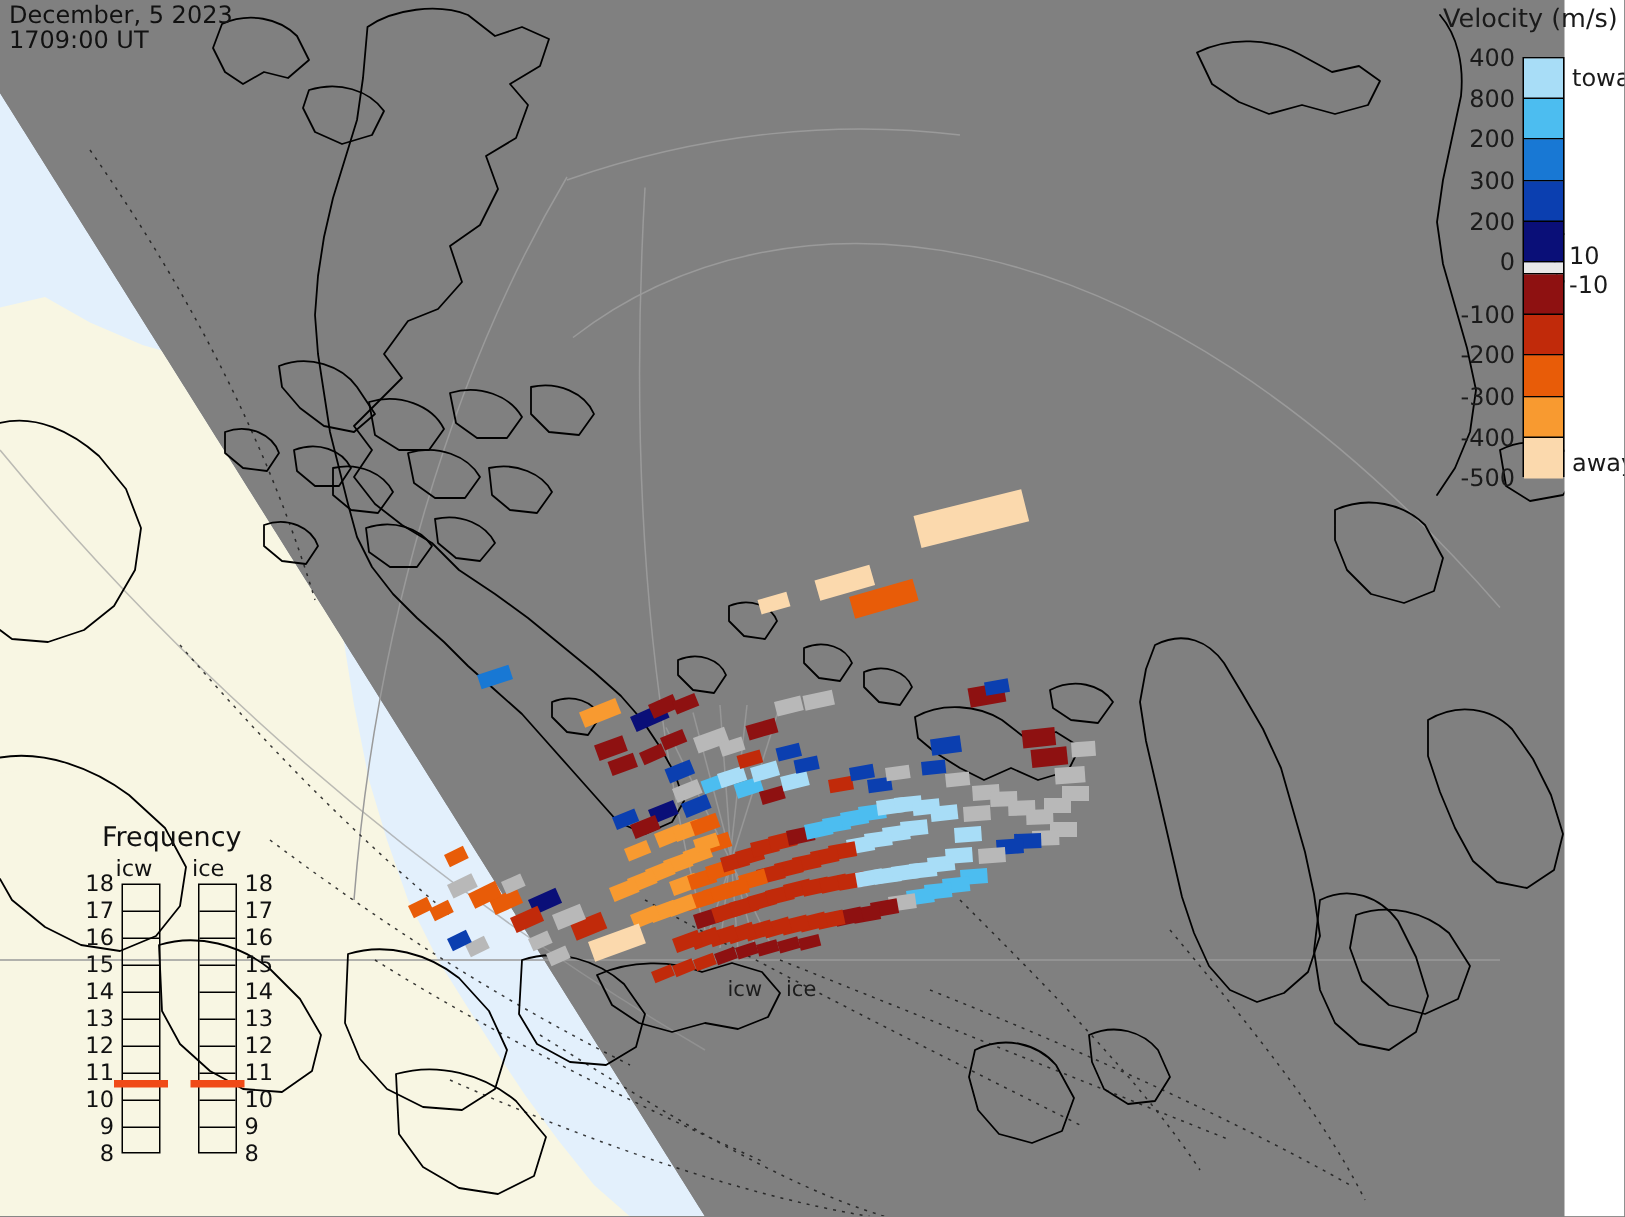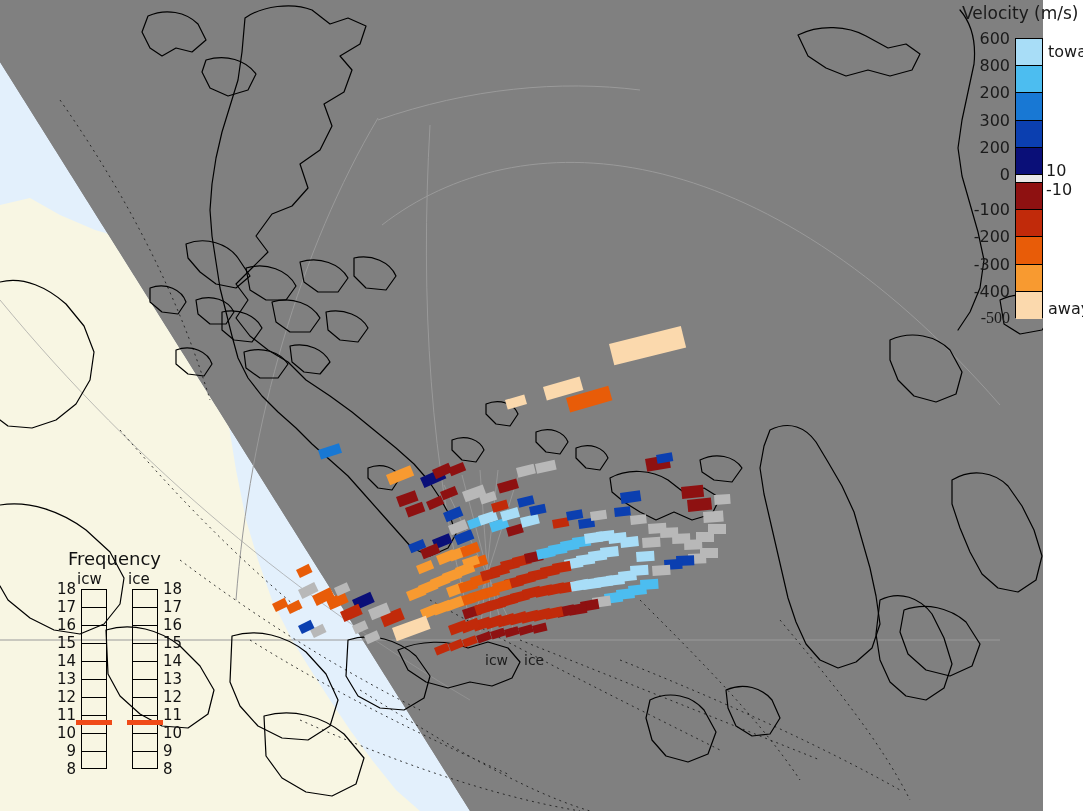--- a/index.html
+++ b/index.html
@@ -348,48 +348,52 @@
       <div class="cell" style="left: 529px; top: 507px; width: 16px; height: 9px; transform: rotate(-12deg); background: rgb(11, 63, 176);"></div>
       <div class="cell" style="left: 517px; top: 499px; width: 16px; height: 9px; transform: rotate(-14deg); background: rgb(11, 63, 176);"></div>
       <div class="cell" style="left: 491px; top: 504px; width: 16px; height: 9px; transform: rotate(-16deg); background: rgb(193, 42, 10);"></div>
       <div class="cell" style="left: 462px; top: 560px; width: 16px; height: 9px; transform: rotate(-18deg); background: rgb(248, 154, 48);"></div>
       <div class="cell" style="left: 416px; top: 566px; width: 16px; height: 9px; transform: rotate(-22deg); background: rgb(248, 154, 48);"></div>
     </div>
 
   <div class="site-lbl" style="left:485px;top:652px;">icw</div>
   <div class="site-lbl" style="left:524px;top:652px;">ice</div>
 
+  <div class="hdr">
+    <div>December, 5 2023</div>
+    <div>1709:00 UT</div>
+  </div>
 
   <div class="cbar-panel"></div>
   <div class="cbar-title">Velocity (m/s)</div>
   <div class="cbar-box" id="cbar-box">
       <div class="cbar-seg" style="height: 27.2px; background: rgb(168, 221, 247);"></div>
       <div class="cbar-seg" style="height: 27.2px; background: rgb(76, 189, 240);"></div>
       <div class="cbar-seg" style="height: 27.2px; background: rgb(24, 120, 212);"></div>
       <div class="cbar-seg" style="height: 27.2px; background: rgb(11, 63, 176);"></div>
       <div class="cbar-seg" style="height: 27.2px; background: rgb(10, 15, 120);"></div>
       <div class="cbar-seg" style="height: 8px; background: rgb(232, 232, 232);"></div>
       <div class="cbar-seg" style="height: 27.2px; background: rgb(142, 17, 17);"></div>
       <div class="cbar-seg" style="height: 27.2px; background: rgb(193, 42, 10);"></div>
       <div class="cbar-seg" style="height: 27.2px; background: rgb(232, 92, 8);"></div>
       <div class="cbar-seg" style="height: 27.2px; background: rgb(248, 154, 48);"></div>
       <div class="cbar-seg" style="height: 27.2px; background: rgb(251, 217, 173);"></div>
     </div>
   <div id="cbar-ticks">
-      <div class="cb-label" style="left: 958px; width: 52px; top: 29px;">600</div>
+      <div class="cb-label" style="left: 958px; width: 52px; top: 29px;">400</div>
       <div class="cb-label" style="left: 958px; width: 52px; top: 56.2px;">800</div>
       <div class="cb-label" style="left: 958px; width: 52px; top: 83.4px;">200</div>
       <div class="cb-label" style="left: 958px; width: 52px; top: 110.6px;">300</div>
       <div class="cb-label" style="left: 958px; width: 52px; top: 137.8px;">200</div>
       <div class="cb-label" style="left: 958px; width: 52px; top: 165px;">0</div>
       <div class="cb-label" style="left: 958px; width: 52px; top: 200.2px;">-100</div>
       <div class="cb-label" style="left: 958px; width: 52px; top: 227.4px;">-200</div>
       <div class="cb-label" style="left: 958px; width: 52px; top: 254.6px;">-300</div>
       <div class="cb-label" style="left: 958px; width: 52px; top: 281.8px;">-400</div>
-      <div class="cb-label" style="left: 958px; width: 52px; top: 309px; font-family: Liberation Serif, serif;">-500</div>
+      <div class="cb-label" style="left: 958px; width: 52px; top: 309px;">-500</div>
     </div>
   <div class="cb-side" style="left:1048px;top:42px;">toward</div>
   <div class="cb-side" style="left:1048px;top:299px;">away</div>
   <div class="cb-side" style="left:1046px;top:161px;">10</div>
   <div class="cb-side" style="left:1046px;top:180px;">-10</div>
 
   <div class="freq-title">Frequency</div>
   <div class="freq-sub" style="left:77px;top:570px;">icw</div>
   <div class="freq-sub" style="left:128px;top:570px;">ice</div>
 

